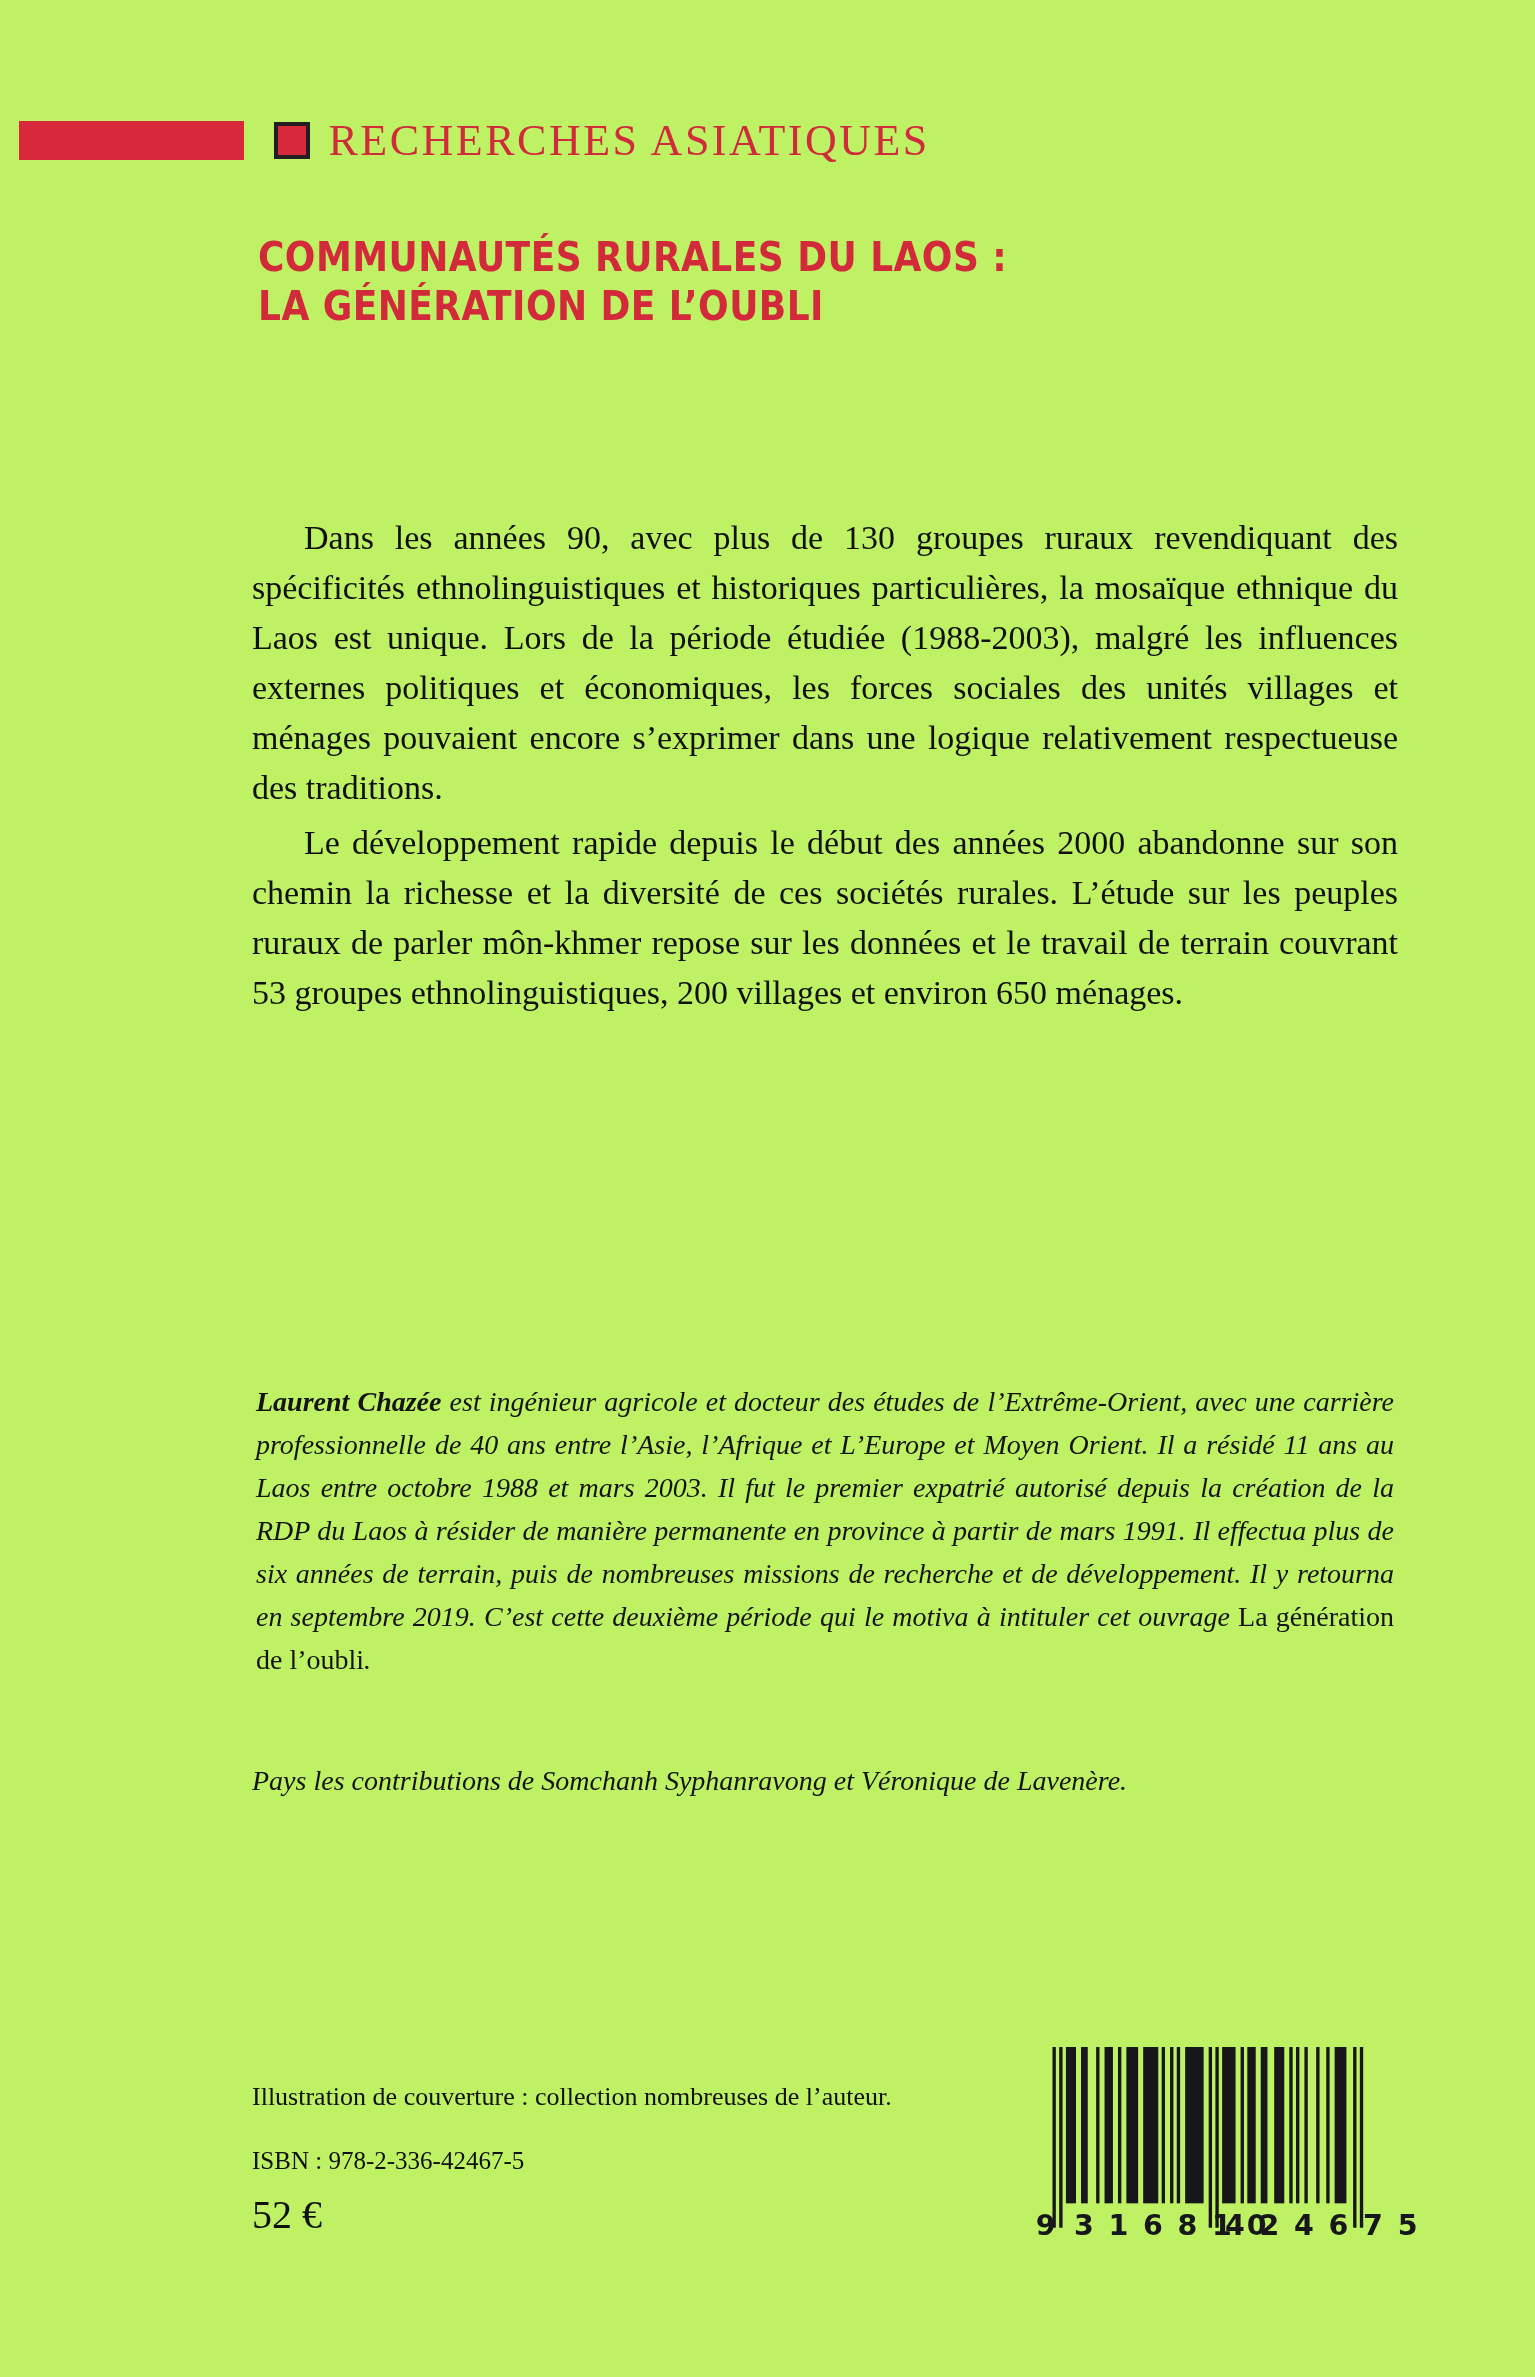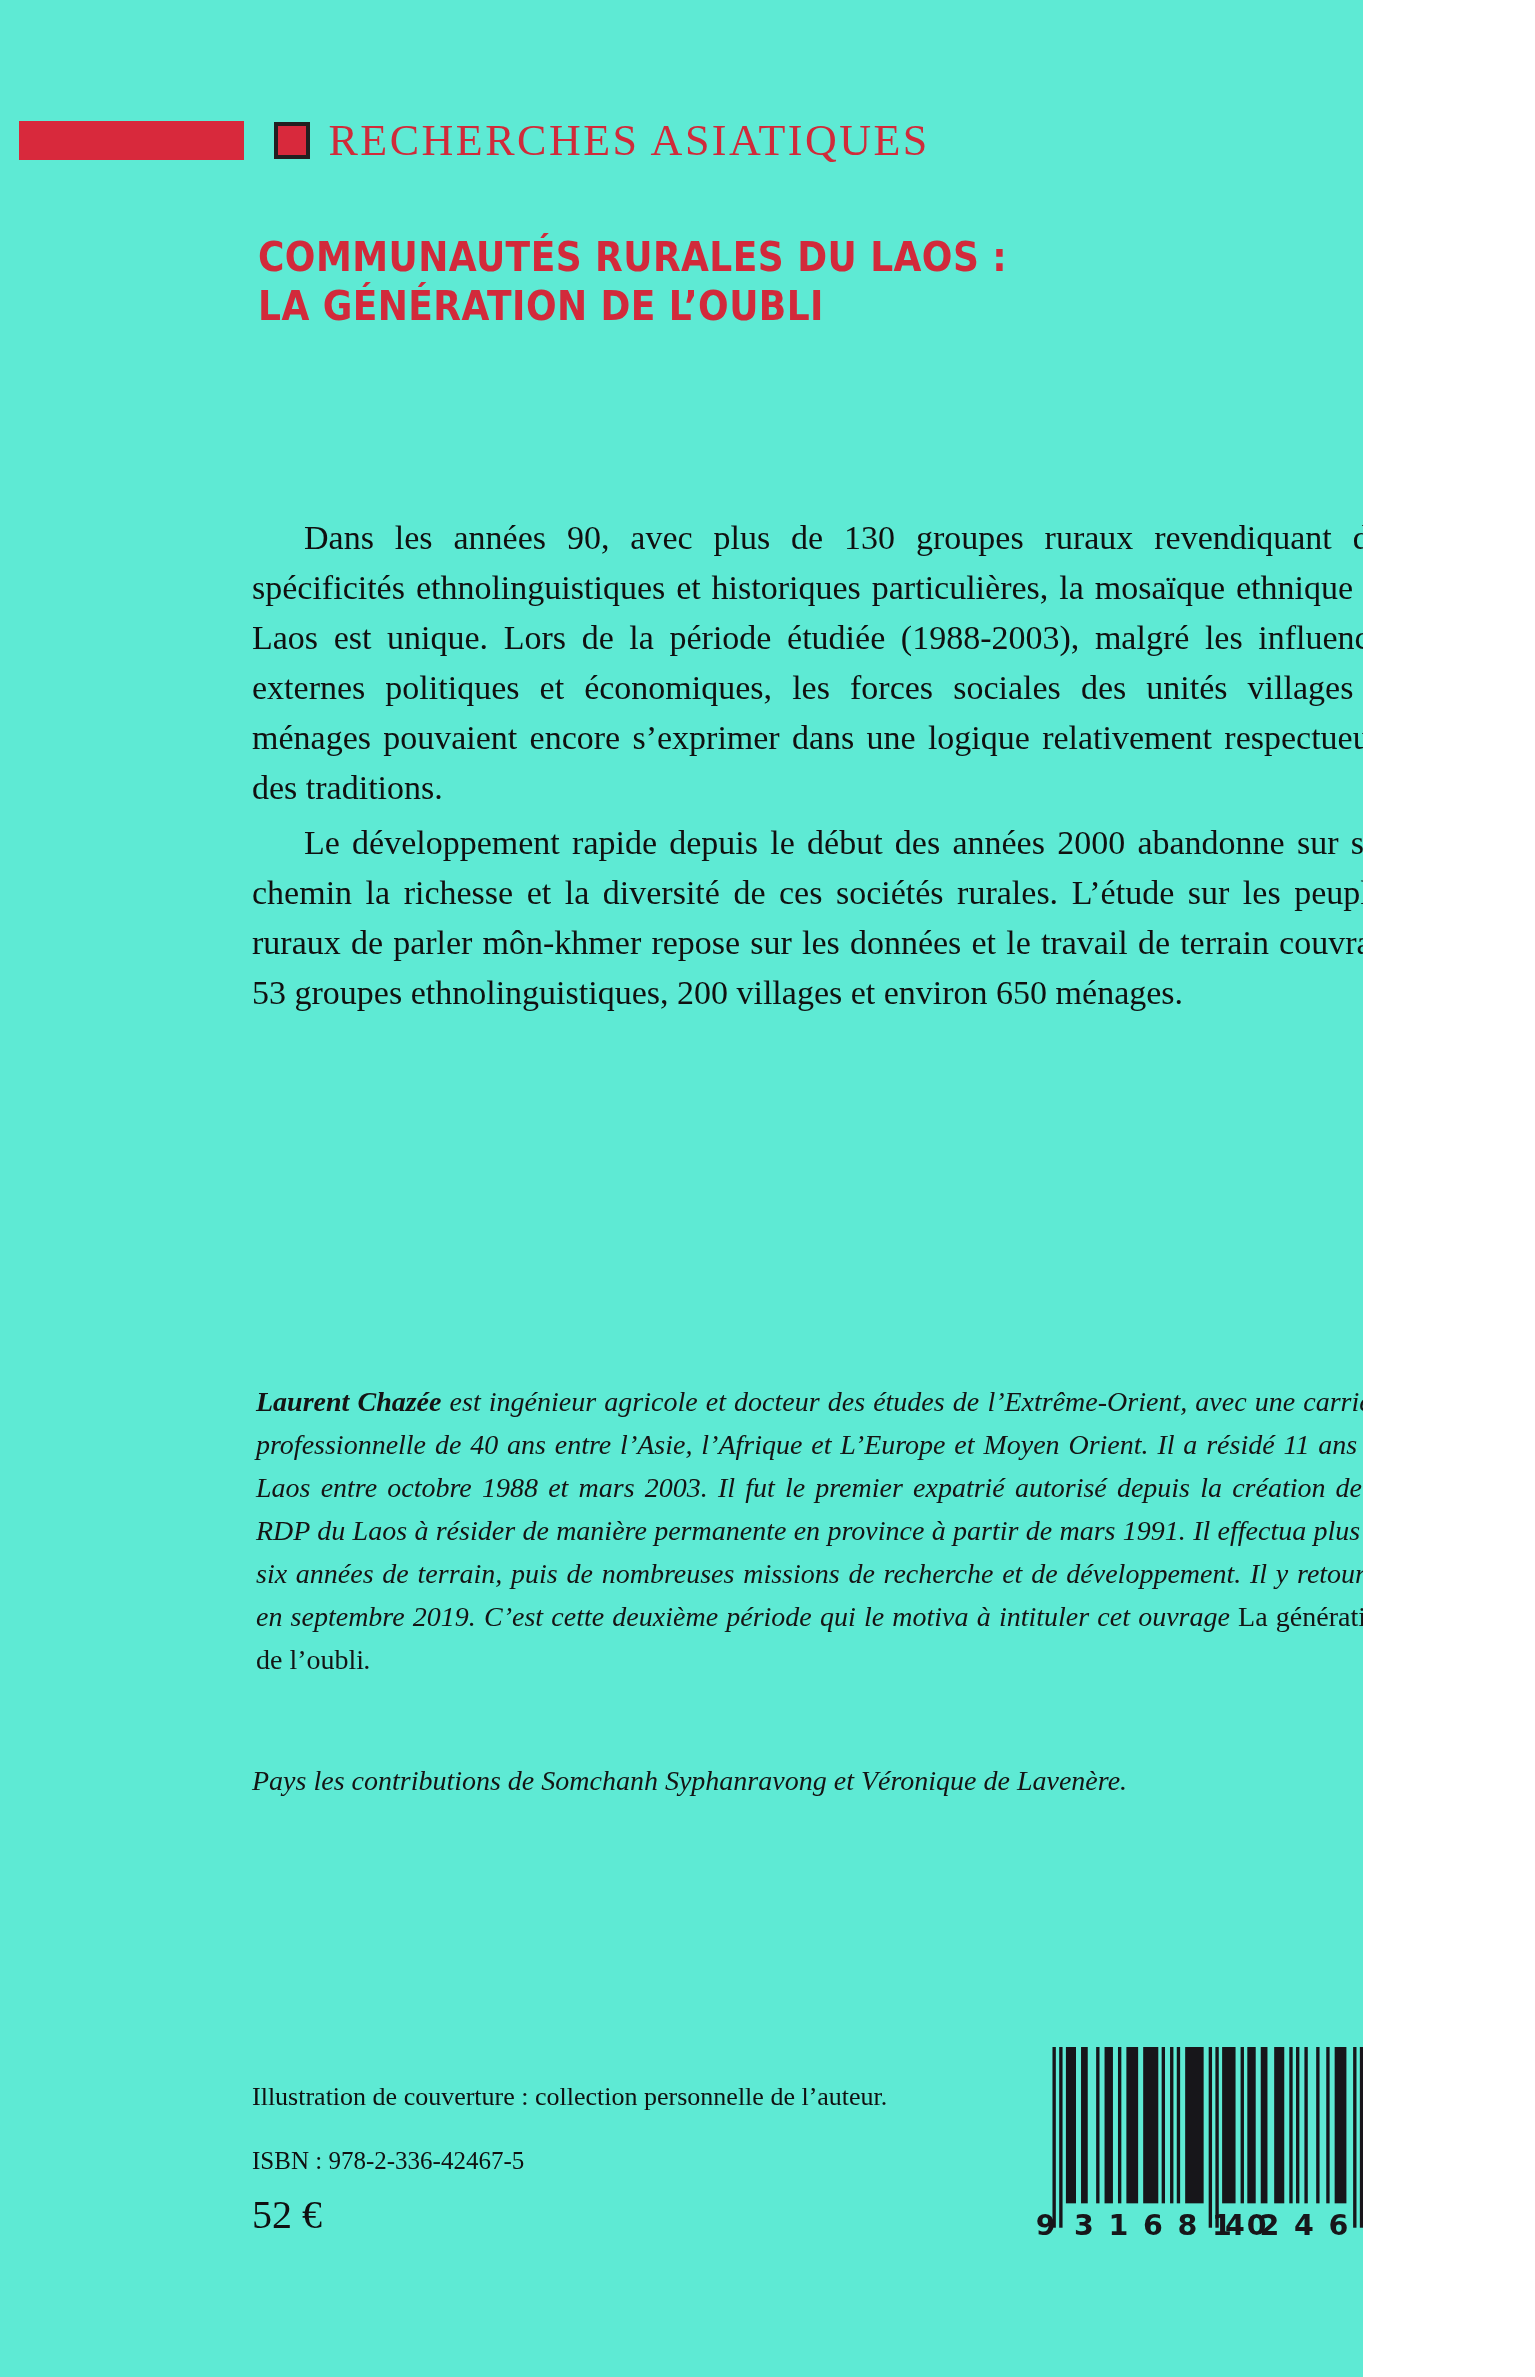--- a/index.html
+++ b/index.html
@@ -3,23 +3,23 @@
 <meta charset="utf-8">
 <style>
   html, body {
     margin: 0;
     padding: 0;
     background: #ffffff;
   }
 
   #page {
     position: relative;
-    width: 1363px;
+    width: 1535px;
     height: 2377px;
-    background: #5eead4;
+    background: #bef264;
     overflow: hidden;
     font-family: "Liberation Serif", "DejaVu Serif", serif;
     -webkit-font-smoothing: antialiased;
   }
 
   
   #collection-header {
     position: absolute;
     left: 0;
     top: 117px;
@@ -222,21 +222,21 @@
     <p>Dans les années 90, avec plus de 130 groupes ruraux revendiquant des spécificités ethnolinguistiques et historiques particulières, la mosaïque ethnique du Laos est unique. Lors de la période étudiée (1988-2003), malgré les influences externes politiques et économiques, les forces sociales des unités villages et ménages pouvaient encore s’exprimer dans une logique relativement respectueuse des traditions.</p>
     <p>Le développement rapide depuis le début des années 2000 abandonne sur son chemin la richesse et la diversité de ces sociétés rurales. L’étude sur les peuples ruraux de parler môn-khmer repose sur les données et le travail de terrain couvrant 53 groupes ethnolinguistiques, 200 villages et environ 650 ménages.</p>
   </div>
 
   <div id="author-bio">
     <p><span class="author-name">Laurent Chazée</span><span> est ingénieur agricole et docteur des études de l’Extrême-Orient, avec une carrière professionnelle de 40 ans entre l’Asie, l’Afrique et L’Europe et Moyen Orient. Il a résidé 11 ans au Laos entre octobre 1988 et mars 2003. Il fut le premier expatrié autorisé depuis la création de la RDP du Laos à résider de manière permanente en province à partir de mars 1991. Il effectua plus de six années de terrain, puis de nombreuses missions de recherche et de développement. Il y retourna en septembre 2019. C’est cette deuxième période qui le motiva à intituler cet ouvrage </span><span class="roman">La génération de l’oubli</span><span>.</span></p>
   </div>
 
   <div id="contributors">Pays les contributions de Somchanh Syphanravong et Véronique de Lavenère.</div>
 
-  <div id="cover-credit">Illustration de couverture : collection personnelle de l’auteur.</div>
+  <div id="cover-credit">Illustration de couverture : collection nombreuses de l’auteur.</div>
 
   <div id="isbn-line">ISBN : 978-2-336-42467-5</div>
 
   <div id="price">52 €</div>
 
   <div id="barcode">
     <svg id="barcode-bars" viewBox="0 0 412 232" preserveAspectRatio="none">
       <g fill="#17161a">
 
         <rect x="22" y="0" width="4" height="215"></rect>

